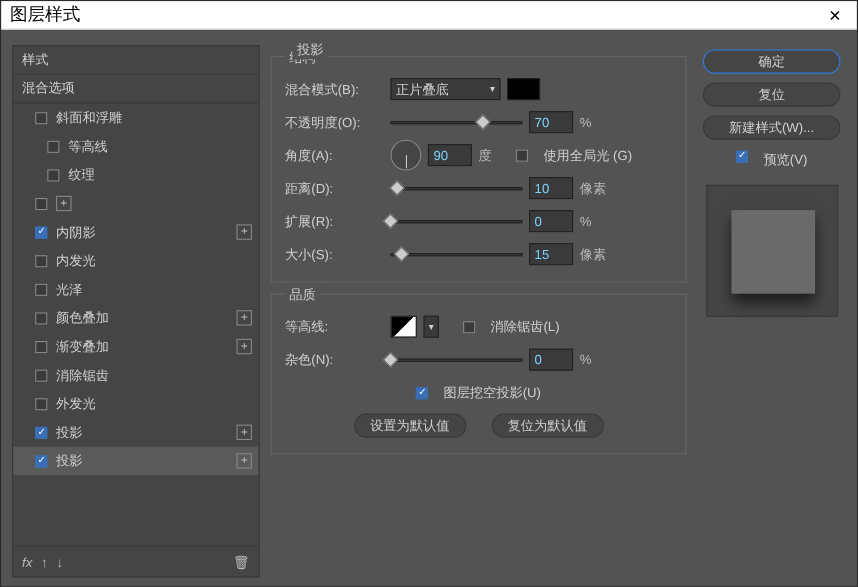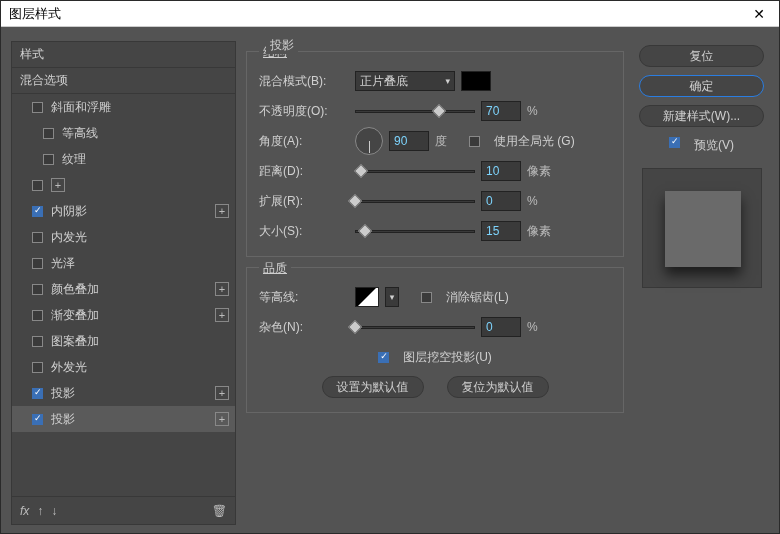--- a/index.html
+++ b/index.html
@@ -1,18 +1,18 @@
 <!DOCTYPE html>
 <html><head>
 <meta charset="utf-8">
 <style>
 * { box-sizing: border-box; margin: 0; padding: 0; font-family: "Microsoft YaHei", sans-serif; font-size: 12px; }
 body { background: #535353; color: #d0d0d0; width: 780px; height: 534px; overflow: hidden; border: 1px solid #2a2a2a; }
 .titlebar { height: 26px; background: #fff; display: flex; align-items: center; padding: 0 8px; border-bottom: 1px solid #ccc; }
-.titlebar-title { color: #000; font-size: 13px; flex: 1; }
+.titlebar-title { color: #000; font-size: 16px; flex: 1; }
 .titlebar-close { color: #000; font-size: 14px; cursor: pointer; width: 24px; text-align: center; }
 .dialog-body { display: flex; height: 508px; padding: 14px 10px 10px 10px; gap: 10px; }
 .left-panel { width: 225px; display: flex; flex-direction: column; background: #454545; border: 1px solid #383838; }
 .styles-list { flex: 1; overflow: hidden; }
 .style-row { display: flex; align-items: center; height: 26px; padding: 0 6px 0 8px; color: #d0d0d0; cursor: pointer; }
 .style-row.header { border-bottom: 1px solid #383838; }
 .style-row.bo { padding-left: 8px; }
 .style-row.indent1 { padding-left: 20px; }
 .style-row.indent2 { padding-left: 31px; }
 .style-row.sel { background: #5a5a5a; }
@@ -21,21 +21,21 @@
 .chk.on::after { content: "✓"; color: #fff; font-size: 9px; position: absolute; left: 1px; top: -2px; }
 .style-label { flex: 1; }
 .plus-btn { width: 14px; height: 14px; border: 1px solid #888; color: #bbb; display: flex; align-items: center; justify-content: center; font-size: 11px; line-height: 1; cursor: pointer; }
 .left-footer { height: 28px; border-top: 1px solid #383838; display: flex; align-items: center; padding: 0 8px; gap: 8px; }
 .fx-label { font-style: italic; color: #bbb; }
 .footer-spacer { flex: 1; }
 .footer-icon { color: #bbb; cursor: pointer; font-size: 12px; }
 .center-panel { flex: 1; position: relative; }
 .section-title { position: absolute; left: 20px; top: -4px; background: #535353; padding: 0 4px; color: #d0d0d0; z-index: 2; }
 .groupbox { border: 1px solid #666; margin: 6px 0 10px 0; padding: 14px 12px 10px 12px; position: relative; }
-.gb-title { position: absolute; top: -8px; left: 12px; background: #535353; padding: 0 4px; color: #d0d0d0; text-decoration: underline; }
+.gb-title { position: absolute; top: -8px; left: 12px; background: #535353; padding: 0 4px; color: #d0d0d0; }
 .form-row { display: flex; align-items: center; height: 30px; gap: 6px; }
 .form-label { width: 90px; color: #d0d0d0; }
 .dropdown { width: 100px; height: 20px; background: #3a3a3a; border: 1px solid #222; display: flex; align-items: center; padding: 0 4px; color: #d0d0d0; cursor: pointer; }
 .dropdown .chev { margin-left: auto; font-size: 9px; }
 .color-swatch { width: 30px; height: 20px; background: #000; border: 1px solid #222; cursor: pointer; }
 .slider { width: 120px; height: 16px; position: relative; }
 .slider-track { position: absolute; top: 7px; left: 0; right: 0; height: 3px; background: #3a3a3a; border: 1px solid #222; }
 .slider-thumb { position: absolute; top: 3px; width: 10px; height: 10px; background: #ccc; transform: translateX(-5px) rotate(45deg); border: 1px solid #666; }
 .num-input { width: 40px; height: 20px; background: #3a3a3a; border: 1px solid #222; color: #7dd3fc; padding: 0 4px; text-align: left; }
 .unit { color: #bbb; }
@@ -103,21 +103,21 @@
           <span class="style-label">颜色叠加</span>
           <span class="plus-btn">+</span>
         </div>
         <div class="style-row indent1">
           <span class="chk"></span>
           <span class="style-label">渐变叠加</span>
           <span class="plus-btn">+</span>
         </div>
         <div class="style-row indent1">
           <span class="chk"></span>
-          <span class="style-label">图案叠加</span>
+          <span class="style-label">消除锯齿</span>
         </div>
         <div class="style-row indent1">
           <span class="chk"></span>
           <span class="style-label">外发光</span>
         </div>
         <div class="style-row indent1">
           <span class="chk on"></span>
           <span class="style-label">投影</span>
           <span class="plus-btn">+</span>
         </div>
@@ -232,22 +232,22 @@
       </div>
 
       <div class="form-row" style="justify-content:center;gap:23px">
         <div class="btn-wide">设置为默认值</div>
         <div class="btn-wide">复位为默认值</div>
       </div>
     </div>
   </div>
 
   <div class="right-panel">
+    <div class="rbtn primary">确定</div>
     <div class="rbtn">复位</div>
-    <div class="rbtn primary">确定</div>
     <div class="rbtn">新建样式(W)...</div>
     <div class="preview-row">
       <span class="chk on"></span>
       <span>预览(V)</span>
     </div>
     <div class="preview-box">
       <div class="preview-inner"></div>
     </div>
   </div>
 

